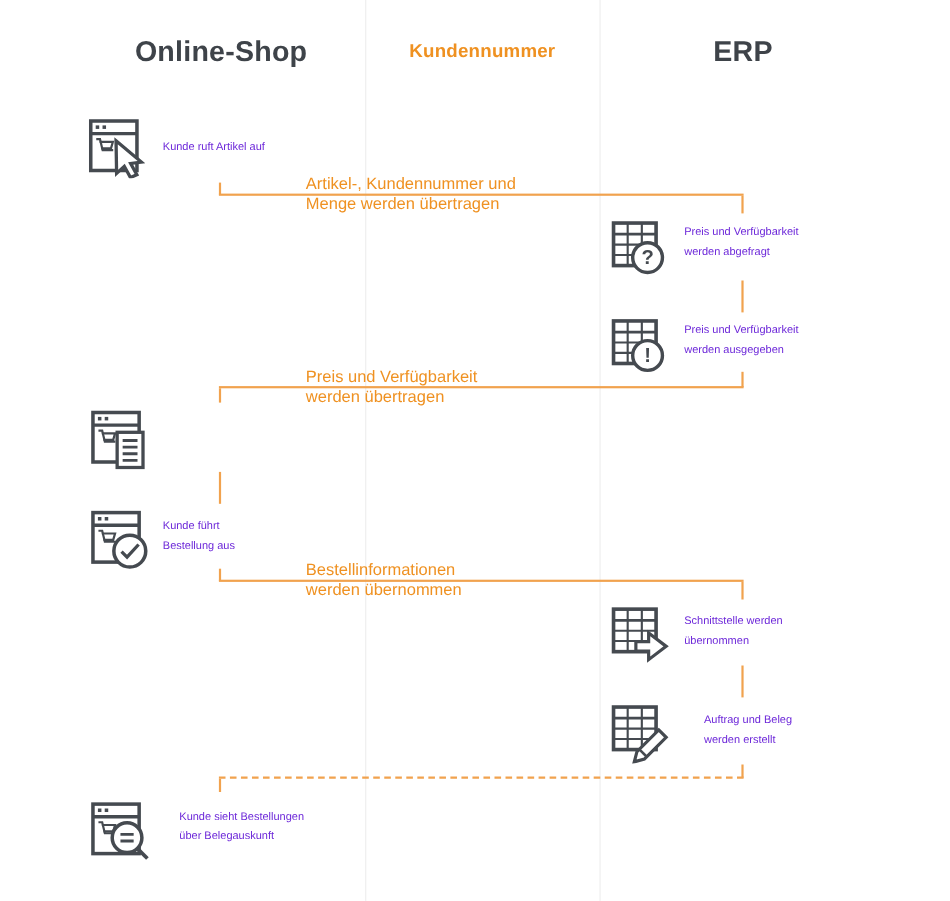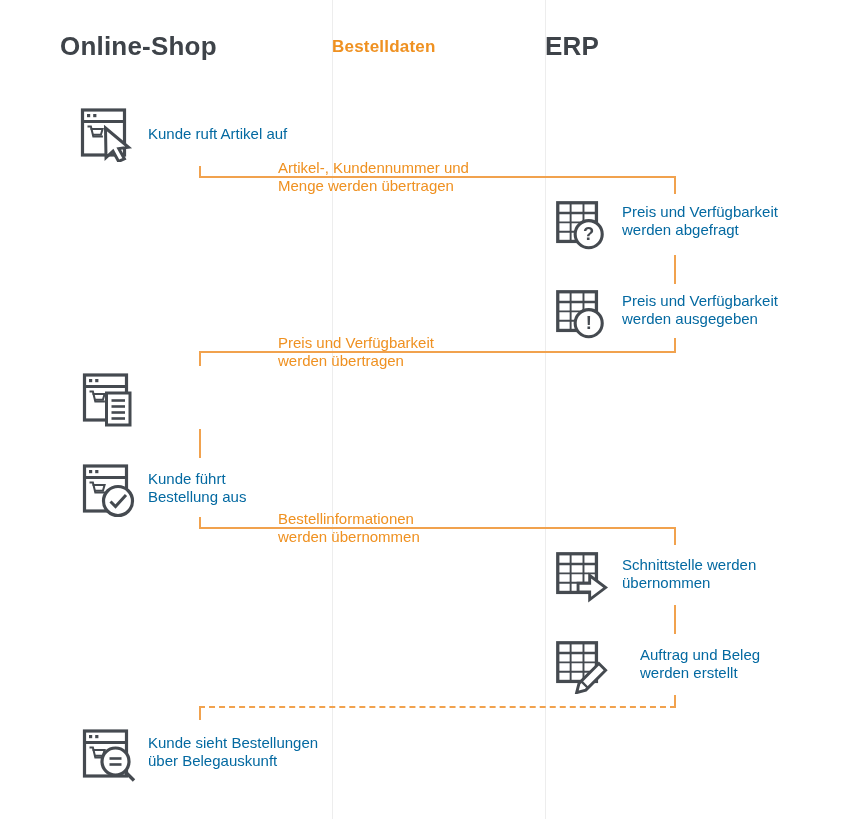--- a/index.html
+++ b/index.html
@@ -1,23 +1,23 @@
 <!DOCTYPE html>
 <html><head>
 <meta charset="utf-8">
 <style>
   html,body{margin:0;padding:0;background:#fff;}
   .canvas{
     position:relative;width:864px;height:819px;background:#ffffff;
     font-family:"Liberation Sans","DejaVu Sans",sans-serif;overflow:hidden;
   }
   .divider{position:absolute;top:0;bottom:0;width:1px;background:#ededed;}
-  .col-title{position:absolute;font-weight:700;font-size:26px;color:#3e4349;letter-spacing:.2px;}
+  .col-title{position:absolute;text-align:center;font-weight:700;font-size:26px;color:#3e4349;letter-spacing:.2px;}
   .col-title.orange{font-size:17px;font-weight:700;color:#ef9121;}
-  .step-text{position:absolute;font-size:15px;line-height:17.5px;color:#0369a1;white-space:pre-line;}
+  .step-text{position:absolute;font-size:10px;line-height:17.5px;color:#6d28d9;white-space:pre-line;}
   .xfer-label{position:absolute;width:320px;font-size:15px;line-height:17.5px;color:#ef9121;white-space:pre-line;}
   .hline{position:absolute;height:2px;background:#f1a24e;}
   .hline.dashed{background:none;border-top:2px dashed #f1a24e;height:0;}
   .vline{position:absolute;width:2px;background:#f1a24e;}
   .icon{position:absolute;color:#454a50;}
 </style>
 </head>
 <body>
 
 <svg width="0" height="0" style="position:absolute">
@@ -40,21 +40,21 @@
     </symbol>
   </defs>
 </svg>
 
 <div class="canvas">
 
   <div class="divider" style="left:332px"></div>
   <div class="divider" style="left:545px"></div>
 
   <div class="col-title" style="left:60px;top:31px;width:282px">Online-Shop</div>
-  <div class="col-title orange" style="left:332px;top:37px;width:213px">Bestelldaten</div>
+  <div class="col-title orange" style="left:332px;top:37px;width:213px">Kundennummer</div>
   <div class="col-title" style="left:545px;top:31px;width:261px">ERP</div>
 
   <svg class="icon" style="left:77px;top:102px" width="60" height="60" viewBox="0 0 60 60">
     <use href="#browser"></use>
     <path d="M28.5 26 L51.5 45.3 L41.8 46.6 L47.4 56.8 L41.6 59.4 L36 49.2 L29 55.6 Z" fill="#fff" stroke="currentColor" stroke-width="3"></path>
   </svg>
   <div class="step-text" style="left:148px;top:125px">Kunde ruft Artikel auf</div>
 
   <div class="vline" style="left:199px;top:166px;height:11px"></div>
   <div class="hline" style="left:199px;top:176px;width:477px"></div>
@@ -132,16 +132,16 @@
   <div class="hline dashed" style="left:199px;top:706px;width:477px"></div>
   <div class="vline" style="left:199px;top:708px;height:12px"></div>
 
   <svg class="icon" style="left:79px;top:723px" width="60" height="60" viewBox="0 0 60 60">
     <use href="#browser"></use>
     <circle cx="36.5" cy="38.5" r="13.5" fill="#fff" stroke="currentColor" stroke-width="3.2"></circle>
     <line x1="30.5" y1="35.5" x2="42.5" y2="35.5" stroke="currentColor" stroke-width="2.6"></line>
     <line x1="30.5" y1="41.5" x2="42.5" y2="41.5" stroke="currentColor" stroke-width="2.6"></line>
     <line x1="46" y1="48.5" x2="55" y2="57.5" stroke="currentColor" stroke-width="3.4"></line>
   </svg>
-  <div class="step-text" style="left:148px;top:734px">Kunde sieht Bestellungen
+  <div class="step-text" style="left:163px;top:734px">Kunde sieht Bestellungen
 über Belegauskunft</div>
 
 </div>
 
 </body></html>

